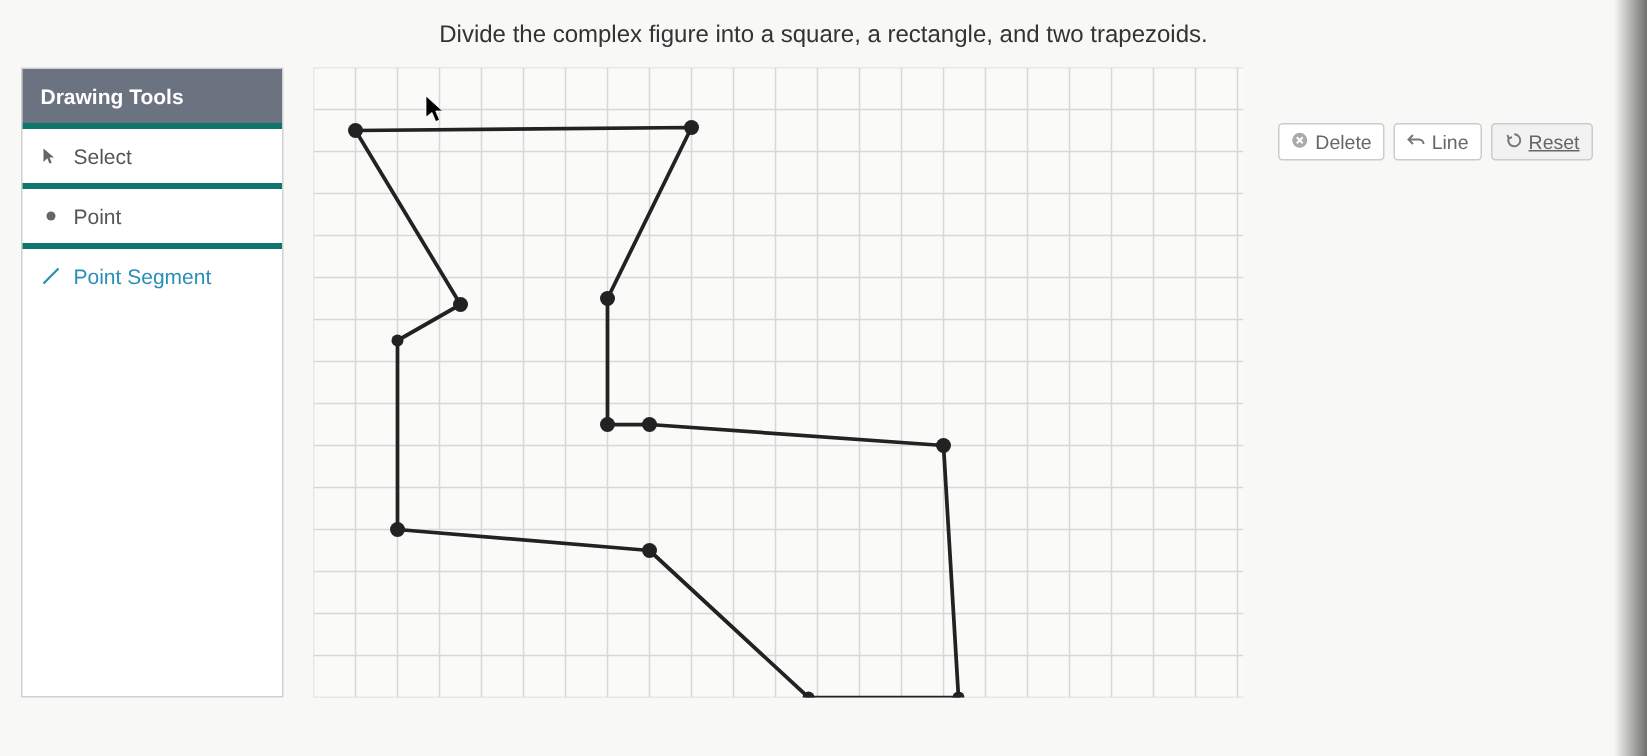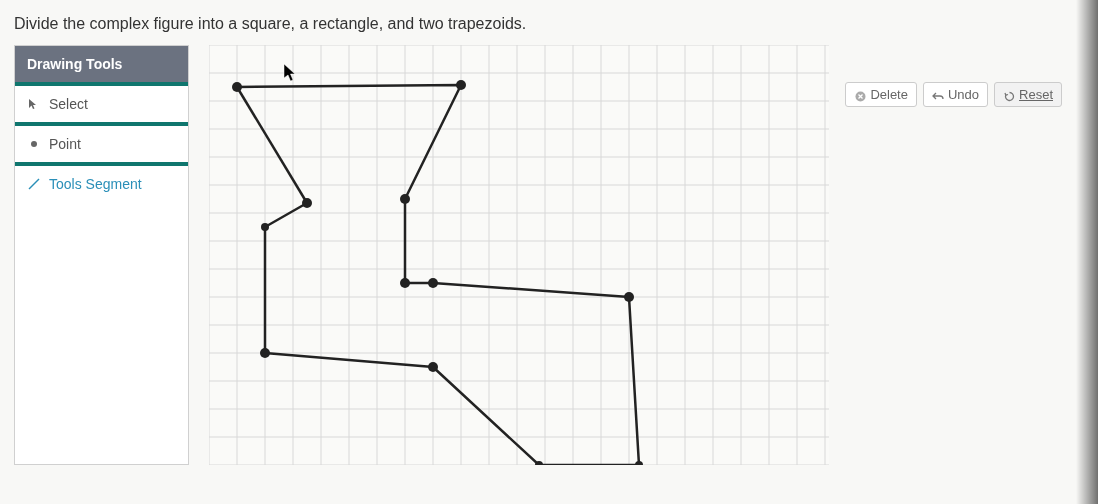--- a/index.html
+++ b/index.html
@@ -13,20 +13,21 @@
       width: 1098px;
       height: 504px;
       overflow: hidden;
       position: relative;
     }
     .instructions {
       padding: 10px 14px 8px 14px;
       font-size: 16px;
       color: #333;
       line-height: 1.7;
+      text-align: center;
     }
     .workspace {
       display: flex;
       padding: 0 14px;
       gap: 0;
       position: relative;
     }
     .tools-panel {
       width: 175px;
       flex-shrink: 0;
@@ -78,21 +79,21 @@
     }
     .action-buttons {
       position: absolute;
       top: 82px;
       right: 36px;
       display: flex;
       gap: 6px;
     }
     .action-btn {
       display: flex;
-      align-items: flex-end;
+      align-items: flex-start;
       gap: 4px;
       padding: 4px 8px;
       font-size: 13px;
       color: #666;
       border: 1px solid #ccc;
       border-radius: 3px;
       background: #fff;
       cursor: pointer;
     }
     .action-btn:last-child {
@@ -148,21 +149,21 @@
           </svg>
       </span>
       <span>Point</span>
     </div>
     <div class="tool-item active">
       <span class="tool-icon">
         <svg width="14" height="14" viewBox="0 0 14 14">
             <line x1="2" y1="12" x2="12" y2="2" stroke="#2a8fb8" stroke-width="1.5"></line>
           </svg>
       </span>
-      <span>Tools Segment</span>
+      <span>Point Segment</span>
     </div>
   </div>
 
   <div class="canvas-wrap">
     <div class="canvas-area">
       <svg class="grid-svg" width="620" height="420" viewBox="0 0 620 420">
 
         <g stroke="#d8d8d8" stroke-width="1">
           <line x1="0" y1="0" x2="620" y2="0"></line>
           <line x1="0" y1="28" x2="620" y2="28"></line>
@@ -245,21 +246,21 @@
         </svg>
     </span>
     <span>Delete</span>
   </div>
   <div class="action-btn">
     <span class="action-icon">
       <svg width="12" height="11" viewBox="0 0 12 11">
           <path d="M4 2 L1 5 L4 8 M1.5 5 L8 5 C10 5 11 6.5 11 8" fill="none" stroke="#777" stroke-width="1.3"></path>
         </svg>
     </span>
-    <span>Undo</span>
+    <span>Line</span>
   </div>
   <div class="action-btn">
     <span class="action-icon">
       <svg width="11" height="11" viewBox="0 0 11 11">
           <path d="M5.5 1.5 A4 4 0 1 1 1.8 4" fill="none" stroke="#777" stroke-width="1.3"></path>
           <path d="M1 2 L1.8 4.2 L4 3.5" fill="none" stroke="#777" stroke-width="1.3"></path>
         </svg>
     </span>
     <span>Reset</span>
   </div>

